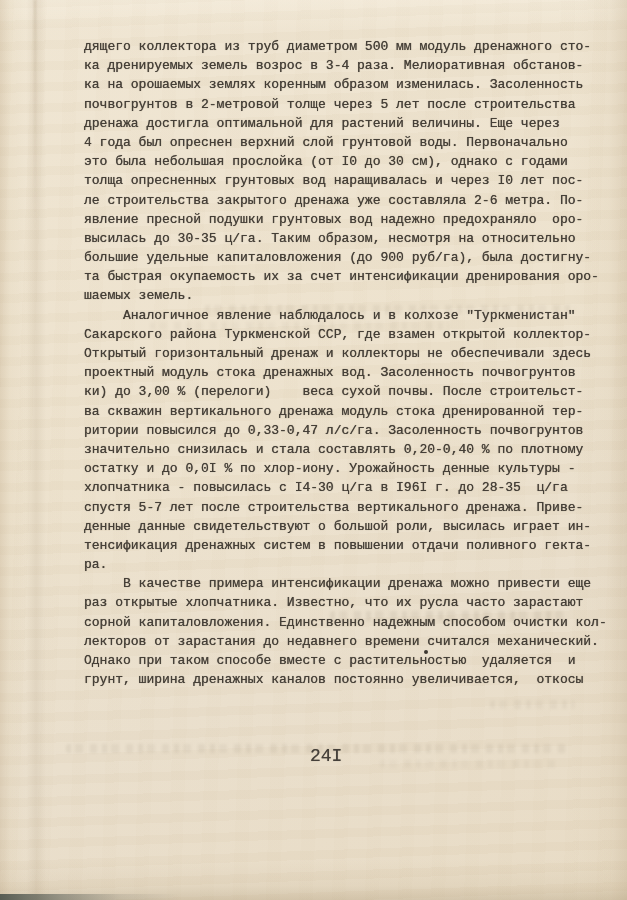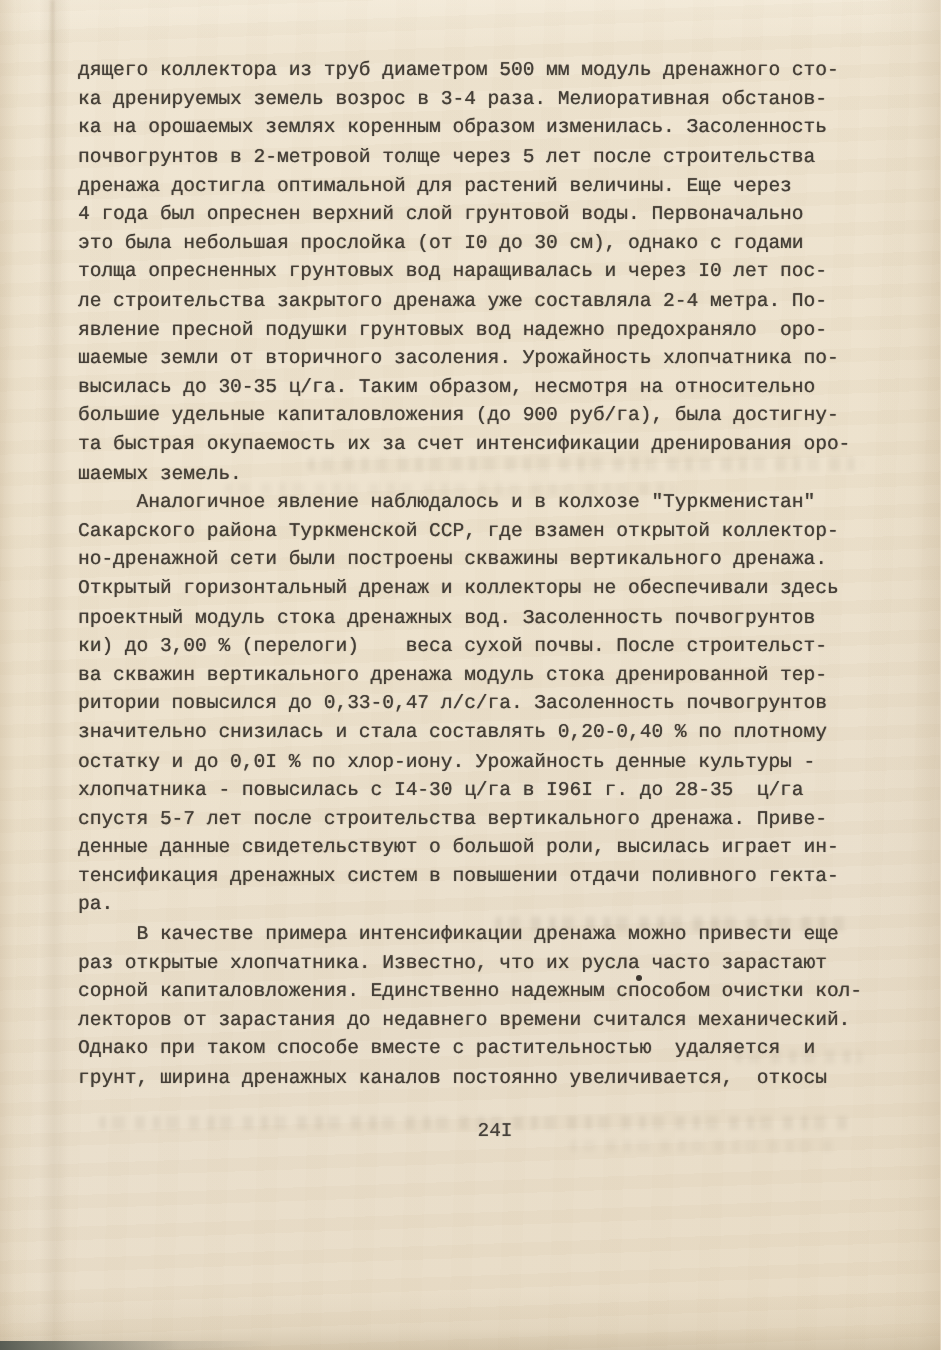--- a/index.html
+++ b/index.html
@@ -23,33 +23,32 @@
       linear-gradient(270deg, rgba(180,158,125,0.25) 0px, rgba(200,182,150,0.10) 18px, rgba(0,0,0,0) 55px),
       
       linear-gradient(180deg, rgba(255,250,240,0.25) 0px, rgba(0,0,0,0) 30px),
       
       repeating-linear-gradient(178deg, rgba(205,185,150,0.06) 0 9px, rgba(255,248,235,0.05) 9px 21px),
       repeating-linear-gradient(92deg, rgba(210,192,160,0.05) 0 14px, rgba(0,0,0,0) 14px 33px),
       linear-gradient(160deg, #efe5d2 0%, #ece1cc 45%, #e9decb 70%, #e7dac3 100%);
   }
   .text-block {
     position: absolute;
-    left: 52px; top: 37px; width: 515px;
+    left: 84px; top: 37px; width: 515px;
     font-size: 13px;
     line-height: 19.2px;
     color: #453f37;
     text-shadow: 0 0 0.7px rgba(62,56,48,0.75), 0.3px 0.3px 0px rgba(62,56,48,0.25);
     letter-spacing: 0px;
   }
   .line { white-space: pre; height: 19.2px; }
   .page-number {
     position: absolute;
     left: 310px; top: 746px; width: 40px;
-    font-size: 13px; color: #45403a;
-    text-align: center;
+    font-size: 18px; color: #45403a;
     text-shadow: 0 0 0.7px rgba(62,56,48,0.7);
   }
   .smudge {
     position: absolute;
     filter: blur(1.4px);
     border-radius: 3px;
     background: repeating-linear-gradient(90deg,
       rgba(125,112,92,0.55) 0 5px, rgba(0,0,0,0) 5px 9px,
       rgba(125,112,92,0.40) 9px 17px, rgba(0,0,0,0) 17px 24px,
       rgba(125,112,92,0.50) 24px 31px, rgba(0,0,0,0) 31px 36px);
@@ -83,30 +82,28 @@
 
   <div class="text-block">
     <div class="line">дящего коллектора из труб диаметром 500 мм модуль дренажного сто-</div>
     <div class="line">ка дренируемых земель возрос в 3-4 раза. Мелиоративная обстанов-</div>
     <div class="line">ка на орошаемых землях коренным образом изменилась. Засоленность</div>
     <div class="line">почвогрунтов в 2-метровой толще через 5 лет после строительства</div>
     <div class="line">дренажа достигла оптимальной для растений величины. Еще через</div>
     <div class="line">4 года был опреснен верхний слой грунтовой воды. Первоначально</div>
     <div class="line">это была небольшая прослойка (от I0 до 30 см), однако с годами</div>
     <div class="line">толща опресненных грунтовых вод наращивалась и через I0 лет пос-</div>
-    <div class="line">ле строительства закрытого дренажа уже составляла 2-4 метра. По-</div>
+    <div class="line">ле строительства закрытого дренажа уже составляла 2-6 метра. По-</div>
     <div class="line">явление пресной подушки грунтовых вод надежно предохраняло  оро-</div>
-    <div class="line">шаемые земли от вторичного засоления. Урожайность хлопчатника по-</div>
     <div class="line">высилась до 30-35 ц/га. Таким образом, несмотря на относительно</div>
     <div class="line">большие удельные капиталовложения (до 900 руб/га), была достигну-</div>
     <div class="line">та быстрая окупаемость их за счет интенсификации дренирования оро-</div>
     <div class="line">шаемых земель.</div>
     <div class="line">     Аналогичное явление наблюдалось и в колхозе "Туркменистан"</div>
     <div class="line">Сакарского района Туркменской ССР, где взамен открытой коллектор-</div>
-    <div class="line">но-дренажной сети были построены скважины вертикального дренажа.</div>
     <div class="line">Открытый горизонтальный дренаж и коллекторы не обеспечивали здесь</div>
     <div class="line">проектный модуль стока дренажных вод. Засоленность почвогрунтов</div>
     <div class="line">ки) до 3,00 % (перелоги)    веса сухой почвы. После строительст-</div>
     <div class="line">ва скважин вертикального дренажа модуль стока дренированной тер-</div>
     <div class="line">ритории повысился до 0,33-0,47 л/с/га. Засоленность почвогрунтов</div>
     <div class="line">значительно снизилась и стала составлять 0,20-0,40 % по плотному</div>
     <div class="line">остатку и до 0,0I % по хлор-иону. Урожайность денные культуры -</div>
     <div class="line">хлопчатника - повысилась с I4-30 ц/га в I96I г. до 28-35  ц/га</div>
     <div class="line">спустя 5-7 лет после строительства вертикального дренажа. Приве-</div>
     <div class="line">денные данные свидетельствуют о большой роли, высилась играет ин-</div>

